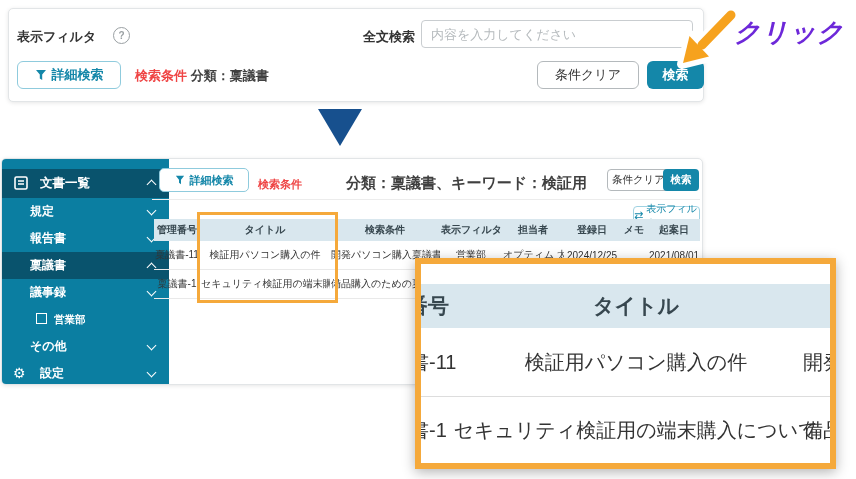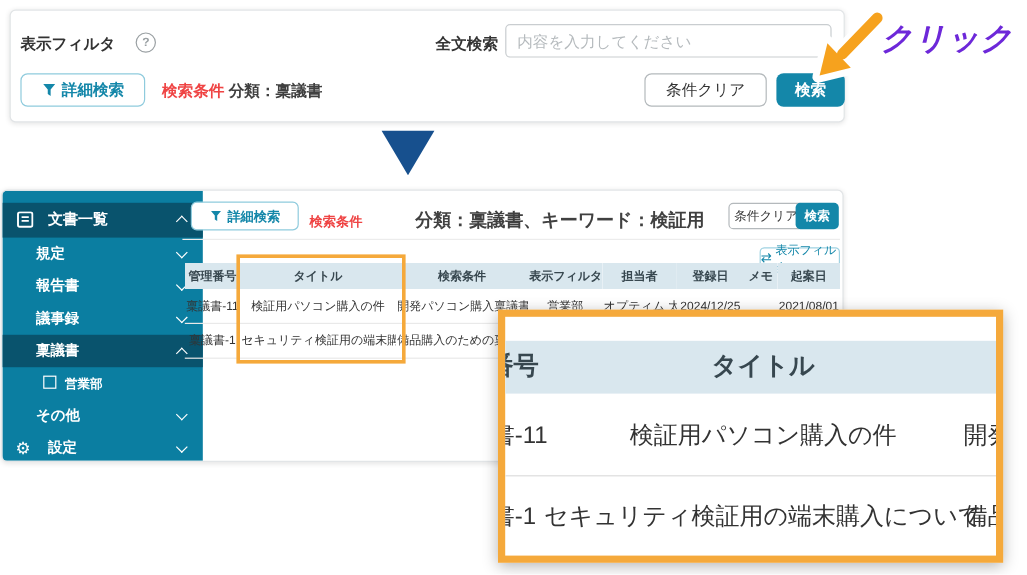--- a/index.html
+++ b/index.html
@@ -164,27 +164,27 @@
         <span class="chev up"></span>
       </div>
       <div class="side-item">
         <span class="txt">規定</span>
         <span class="chev down"></span>
       </div>
       <div class="side-item">
         <span class="txt">報告書</span>
         <span class="chev down"></span>
       </div>
-      <div class="side-item">
-        <span class="txt">議事録</span>
-        <span class="chev down"></span>
-      </div>
       <div class="side-item active">
         <span class="txt">稟議書</span>
         <span class="chev up"></span>
+      </div>
+      <div class="side-item">
+        <span class="txt">議事録</span>
+        <span class="chev down"></span>
       </div>
       <div class="side-item sub">
         <span class="cbx"></span>
         <span class="txt">営業部</span>
       </div>
       <div class="side-item">
         <span class="txt">その他</span>
         <span class="chev down"></span>
       </div>
       <div class="side-item gear">

